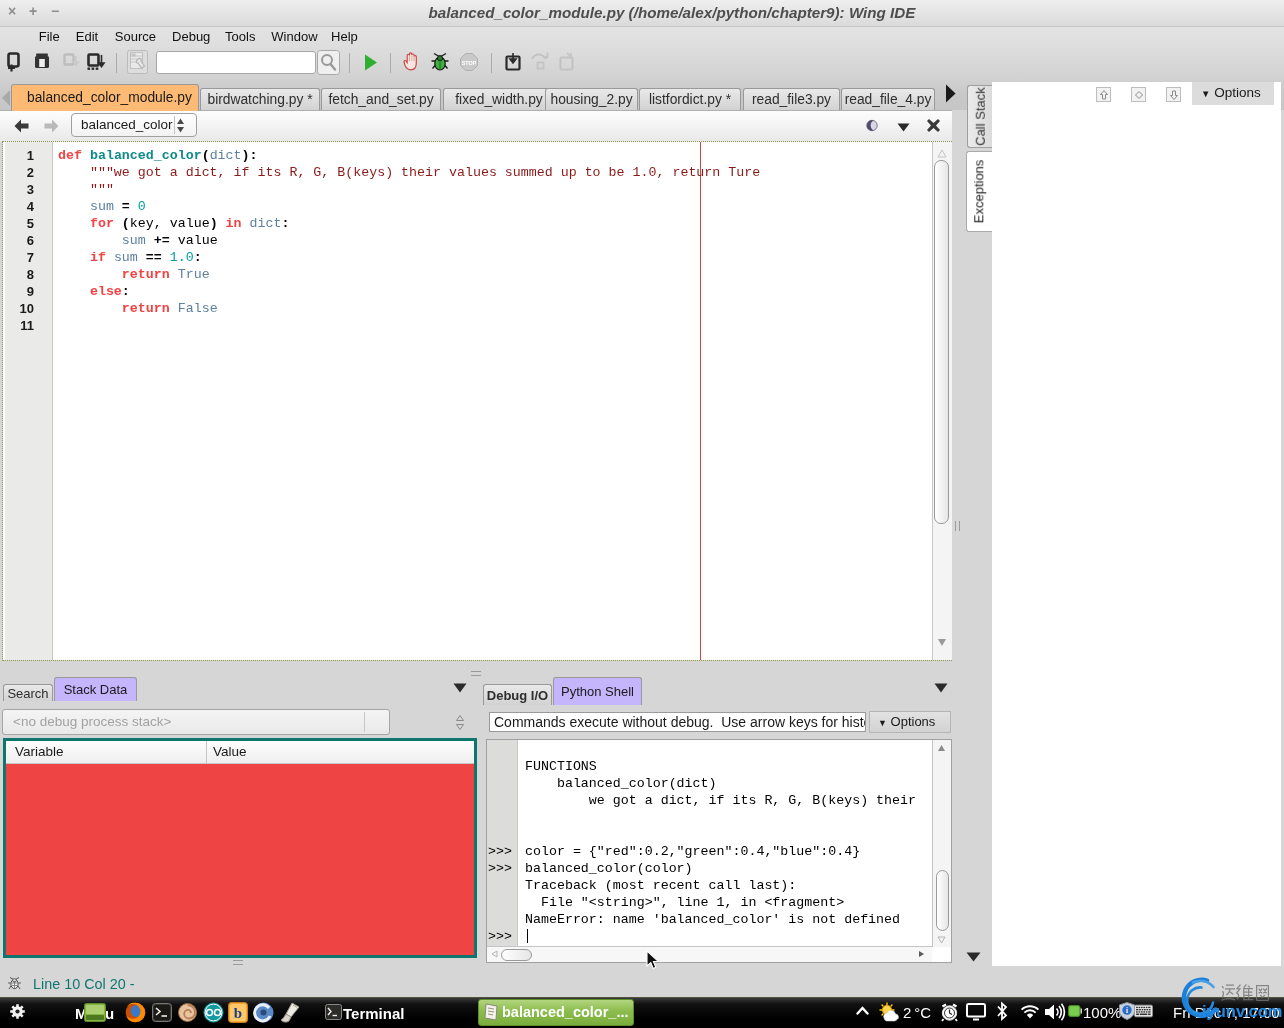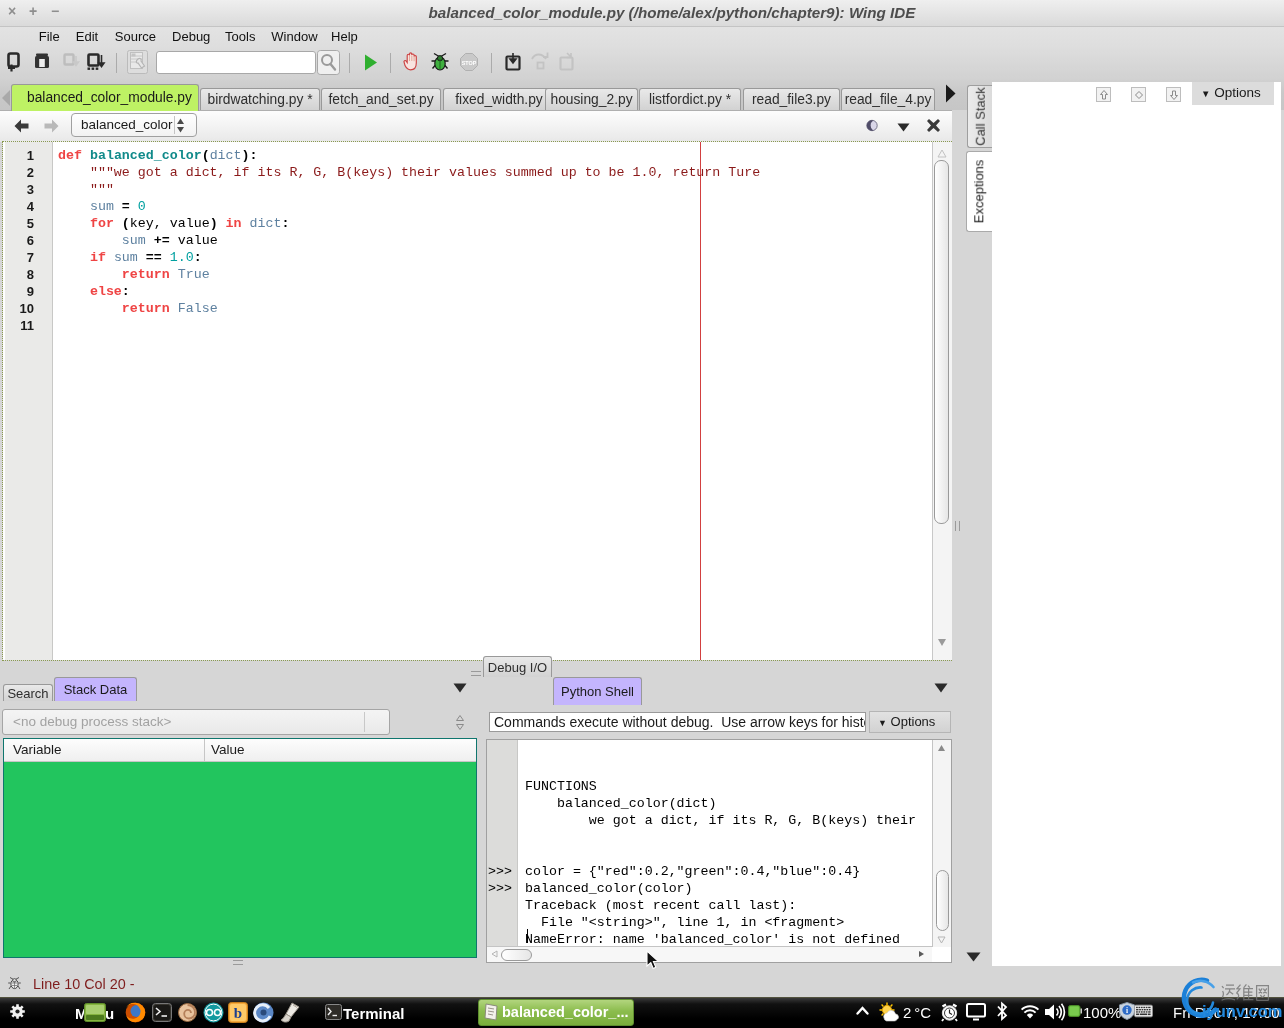--- a/index.html
+++ b/index.html
@@ -17,21 +17,21 @@
  font-size:15.2px;font-weight:bold;font-style:italic;color:#4E4E4E;}
 #menubar{left:0;top:27px;width:1284px;height:19px;}
 #menubar span{display:inline-block;font-size:13px;color:#111;}
 #toolbar{left:0;top:46px;width:1284px;height:36px;}
 .tsep{position:absolute;top:53px;width:1px;height:20px;background:#ABABAB;}
 #tabstrip{left:0;top:82px;width:956px;height:28px;}
 .tab{position:absolute;box-sizing:border-box;top:88px;height:22px;
  background:linear-gradient(#E9E9E9,#D2D2D2);border:1px solid #999;
  border-bottom:none;border-radius:3px 3px 0 0;
  font-size:13.8px;color:#2E2E2E;text-align:center;line-height:22px;}
-.tab.active{top:84px;height:27px;background:#bef264;line-height:26px;color:#1A1A1A;z-index:5;text-align:left;padding-left:15px;}
+.tab.active{top:84px;height:27px;background:#fdba74;line-height:26px;color:#1A1A1A;z-index:5;text-align:left;padding-left:15px;}
 #navrow{left:0px;top:110px;width:952px;height:32px;
  background:linear-gradient(#FDFDFD,#E8E8E8);border-top:1px solid #AFAFAF;box-sizing:border-box;}
 #editor{left:3px;top:142px;width:948px;height:518px;background:#FFF;
  outline:1px dotted #8A9A50;}
 #gutter{position:absolute;left:2px;top:0;width:47px;height:518px;background:#EAEAE8;
  border-right:1px solid #C8C8C6;}
 #lnums{position:absolute;left:0;top:5px;width:31px;
  font-family:"Liberation Sans",sans-serif;font-weight:bold;font-size:13px;line-height:17px;
  color:#1A1A1A;text-align:right;}
 #code{position:absolute;left:55px;top:5px;font-family:"Liberation Mono",monospace;
@@ -44,21 +44,21 @@
 #code .str{color:#8B1A1A;}
 #redline{position:absolute;left:697px;top:0;width:1px;height:518px;background:#D24040;}
 #escroll{position:absolute;left:929px;top:0;width:19px;height:518px;
  background:#F4F4F4;border-left:1px solid #C8C8C8;}
 .thumb{position:absolute;background:linear-gradient(90deg,#FFF,#E6E6E6);
  border:1px solid #9A9A9A;border-radius:7px;box-sizing:border-box;}
 .panel-tab{position:absolute;box-sizing:border-box;
  background:linear-gradient(#E9E9E9,#D2D2D2);border:1px solid #999;border-bottom:none;
  border-radius:3px 3px 0 0;font-size:13px;color:#2E2E2E;text-align:center;}
 .panel-tab.active{background:#c4b5fd;color:#1A1A1A;z-index:5;}
-.mono{font-family:"Liberation Mono",monospace;margin-top:20px;}
+.mono{font-family:"Liberation Mono",monospace;}
 #shellbox{left:486px;top:739px;width:466px;height:224px;background:#FFF;
  border:1px solid #A0A0A0;box-sizing:border-box;}
 #taskbar{left:0;top:997px;width:1284px;height:31px;
  background:linear-gradient(#3A3A3A,#111 20%,#000 70%);border-top:1px solid #53533E;box-sizing:border-box;}
 .tbtext{position:absolute;color:#FFF;font-weight:bold;font-size:15px;top:1005px;transform:rotate(0.03deg);opacity:0.999;filter:blur(0px);}
 .rbtn{width:15px;height:15px;background:#F2F2F2;border:1px solid #BDBDBD;box-sizing:border-box;}
 svg{position:absolute;overflow:visible;}
 </style>
 </head>
 <body>
@@ -220,28 +220,28 @@
 <div class="abs" style="left:2px;top:709px;width:388px;height:26px;background:linear-gradient(#F4F4F4,#E9E9E9);border:1px solid #A5A5A5;border-radius:3px;box-sizing:border-box;">
  <span style="position:absolute;left:10px;top:4px;font-size:13.5px;color:#A2A2A2;">&lt;no debug process stack&gt;</span>
  <div style="position:absolute;right:24px;top:2px;bottom:2px;width:1px;background:#C8C8C8;"></div>
  <svg style="left:453px;top:5px;" width="8" height="6" viewBox="0 0 8 6">
       <path d="M4 0.5 L7.5 5.5 H0.5 z" fill="none" stroke="#8A8A8A"></path>
     </svg>
  <svg style="left:453px;top:14px;" width="8" height="6" viewBox="0 0 8 6">
       <path d="M4 5.5 L7.5 0.5 H0.5 z" fill="none" stroke="#8A8A8A"></path>
     </svg>
 </div>
-<div class="abs" style="left:3px;top:738px;width:474px;height:220px;background:#22c55e;border:1px solid #0f766e;box-sizing:border-box;">
+<div class="abs" style="left:3px;top:738px;width:474px;height:220px;background:#ef4444;border:3px solid #0f766e;box-sizing:border-box;">
  <div style="position:absolute;left:0;top:0;width:100%;height:22px;background:linear-gradient(#FDFDFD,#EFEFEF);border-bottom:1px solid #C6C6C6;"></div>
  <div style="position:absolute;left:200px;top:0;width:1px;height:22px;background:#C6C6C6;"></div>
  <span style="position:absolute;left:9px;top:3px;font-size:13.5px;color:#1A1A1A;">Variable</span>
  <span style="position:absolute;left:207px;top:3px;font-size:13.5px;color:#1A1A1A;">Value</span>
 </div>
 
-<div class="panel-tab" style="left:483px;top:656px;width:69px;height:21px;line-height:21px;">Debug I/O</div>
+<div class="panel-tab" style="left:483px;top:684px;width:69px;height:21px;line-height:21px;font-weight:bold;">Debug I/O</div>
 <div class="panel-tab active" style="left:553px;top:677px;width:89px;height:28px;line-height:28px;">Python Shell</div>
 <svg style="left:934px;top:683px;" width="14" height="10" viewBox="0 0 14 10">
     <path d="M0.5 0.5 H13.5 L7 9.5 z" fill="#2A2A2A"></path>
   </svg>
 <div class="abs" style="left:489px;top:712px;width:377px;height:20px;background:#FFF;border:1px solid #9A9A9A;box-sizing:border-box;overflow:hidden;">
  <span style="position:absolute;left:4px;top:1px;font-size:14px;color:#1A1A1A;white-space:nowrap;">Commands execute without debug.&nbsp; Use arrow keys for history.</span>
 </div>
 <div class="abs" style="left:869px;top:711px;width:82px;height:22px;background:linear-gradient(#E2E2E2,#D2D2D2);border:1px solid #B5B5B5;box-sizing:border-box;">
  <span style="position:absolute;left:8px;top:2px;font-size:13px;color:#1A1A1A;"><span style="font-size:9px;">▼</span>&nbsp;Options</span>
 </div>
@@ -318,21 +318,21 @@
 <svg style="left:966px;top:952px;" width="15" height="10" viewBox="0 0 15 10">
     <path d="M0.5 0.5 H14.5 L7.5 9.5 z" fill="#2A2A2A"></path>
   </svg>
 
 <svg style="left:8px;top:977px;" width="13" height="13" viewBox="0 0 13 13">
  <path d="M6.5 3 L2 0.5 M6.5 3 L11 0.5 M2.5 6 H0.2 M10.5 6 H12.8 M3 9 L1 12 M10 9 L12 12" stroke="#555" stroke-width="1"></path>
  <ellipse cx="6.5" cy="7" rx="3.6" ry="4.6" fill="#EEE" stroke="#444" stroke-width="1"></ellipse>
  <circle cx="6.5" cy="3.4" r="1.8" fill="#DDD" stroke="#444" stroke-width="0.8"></circle>
  <path d="M6.5 4 V11 M4 6 H9 M4 8.5 H9" stroke="#666" stroke-width="0.7"></path>
 </svg>
-<span class="abs" style="left:33px;top:976px;font-size:14.4px;color:#7f1d1d;">Line 10 Col 20 -</span>
+<span class="abs" style="left:33px;top:976px;font-size:14.4px;color:#0f766e;">Line 10 Col 20 -</span>
 <div class="abs" id="taskbar"></div>
 
 <svg style="left:9px;top:1003px;" width="17" height="17" viewBox="0 0 17 17">
  <g fill="#F2F2F2">
       <circle cx="8.5" cy="8.5" r="5.2"></circle>
  <g stroke="#F2F2F2" stroke-width="2.6">
         <path d="M8.5 1.2 V4 M8.5 13 V15.8 M1.2 8.5 H4 M13 8.5 H15.8 M3.3 3.3 L5.3 5.3 M11.7 11.7 L13.7 13.7 M3.3 13.7 L5.3 11.7 M11.7 5.3 L13.7 3.3"></path>
       </g>
     </g>
  <circle cx="8.5" cy="8.5" r="2.1" fill="#222"></circle>

